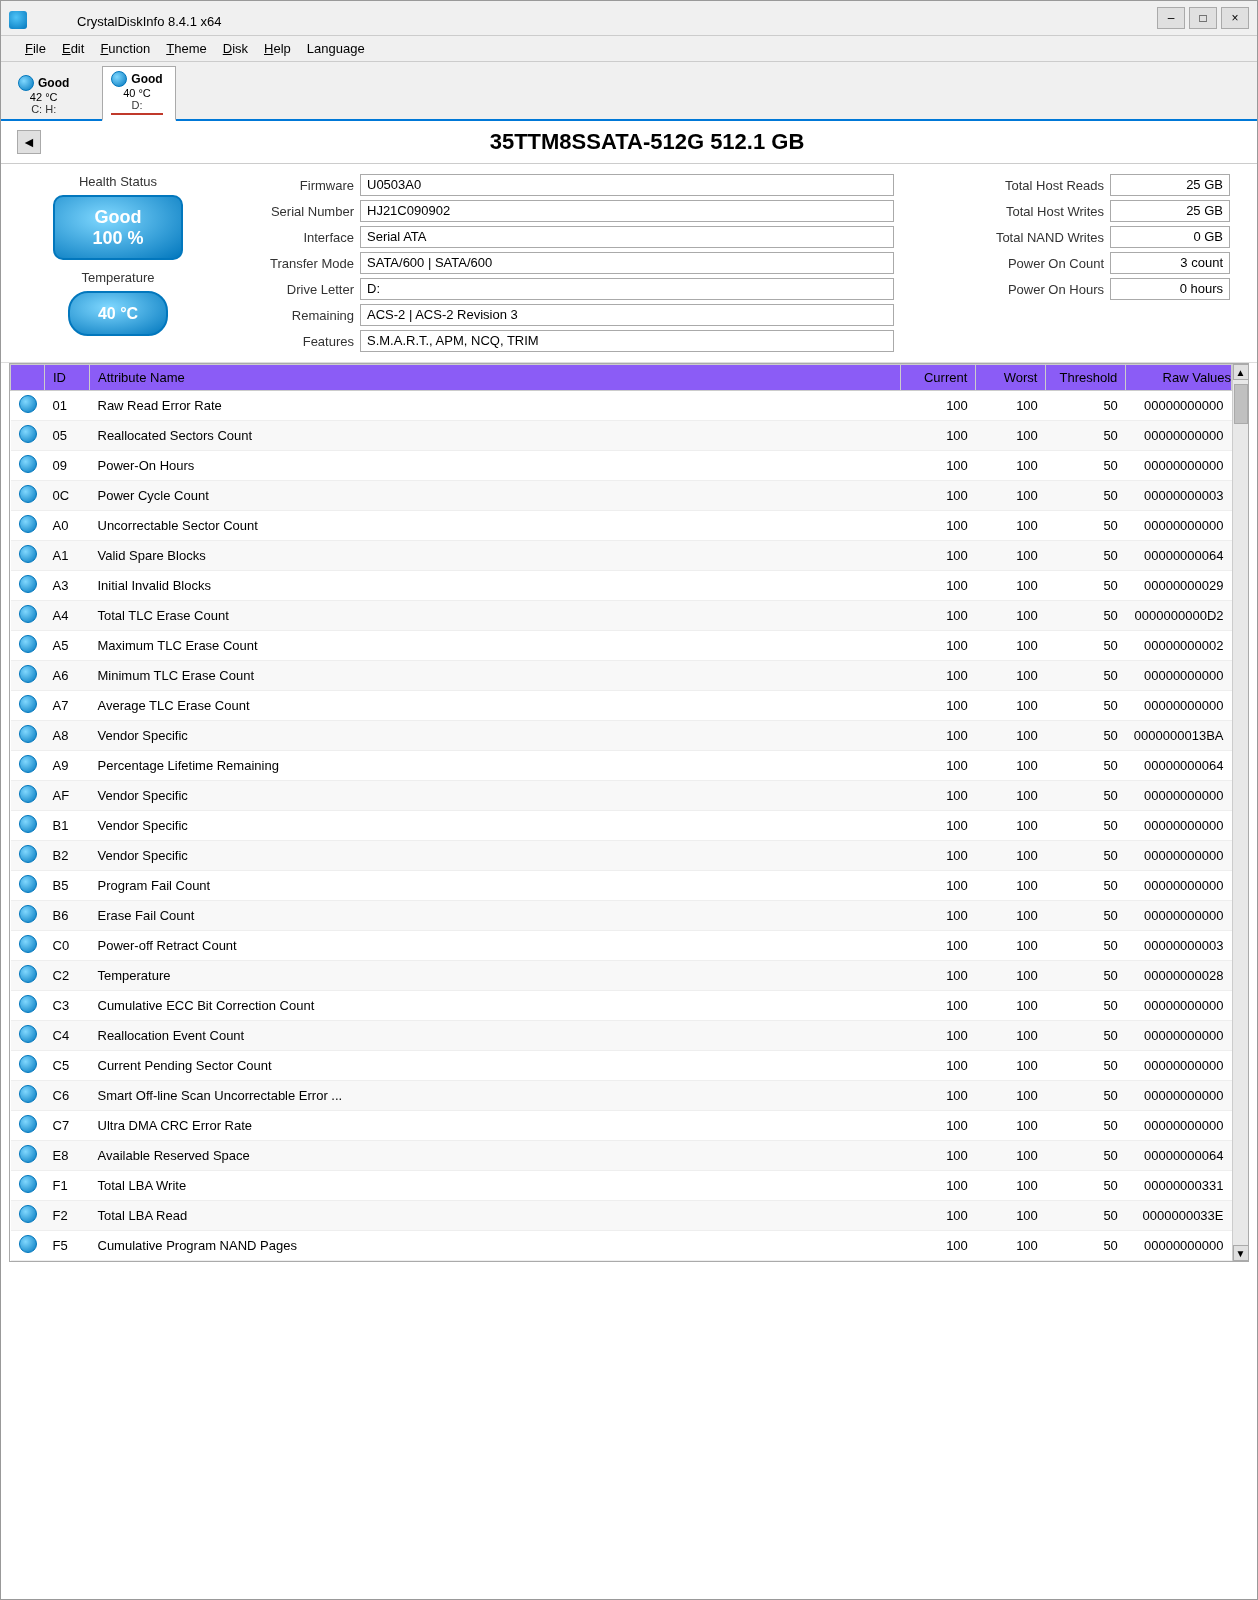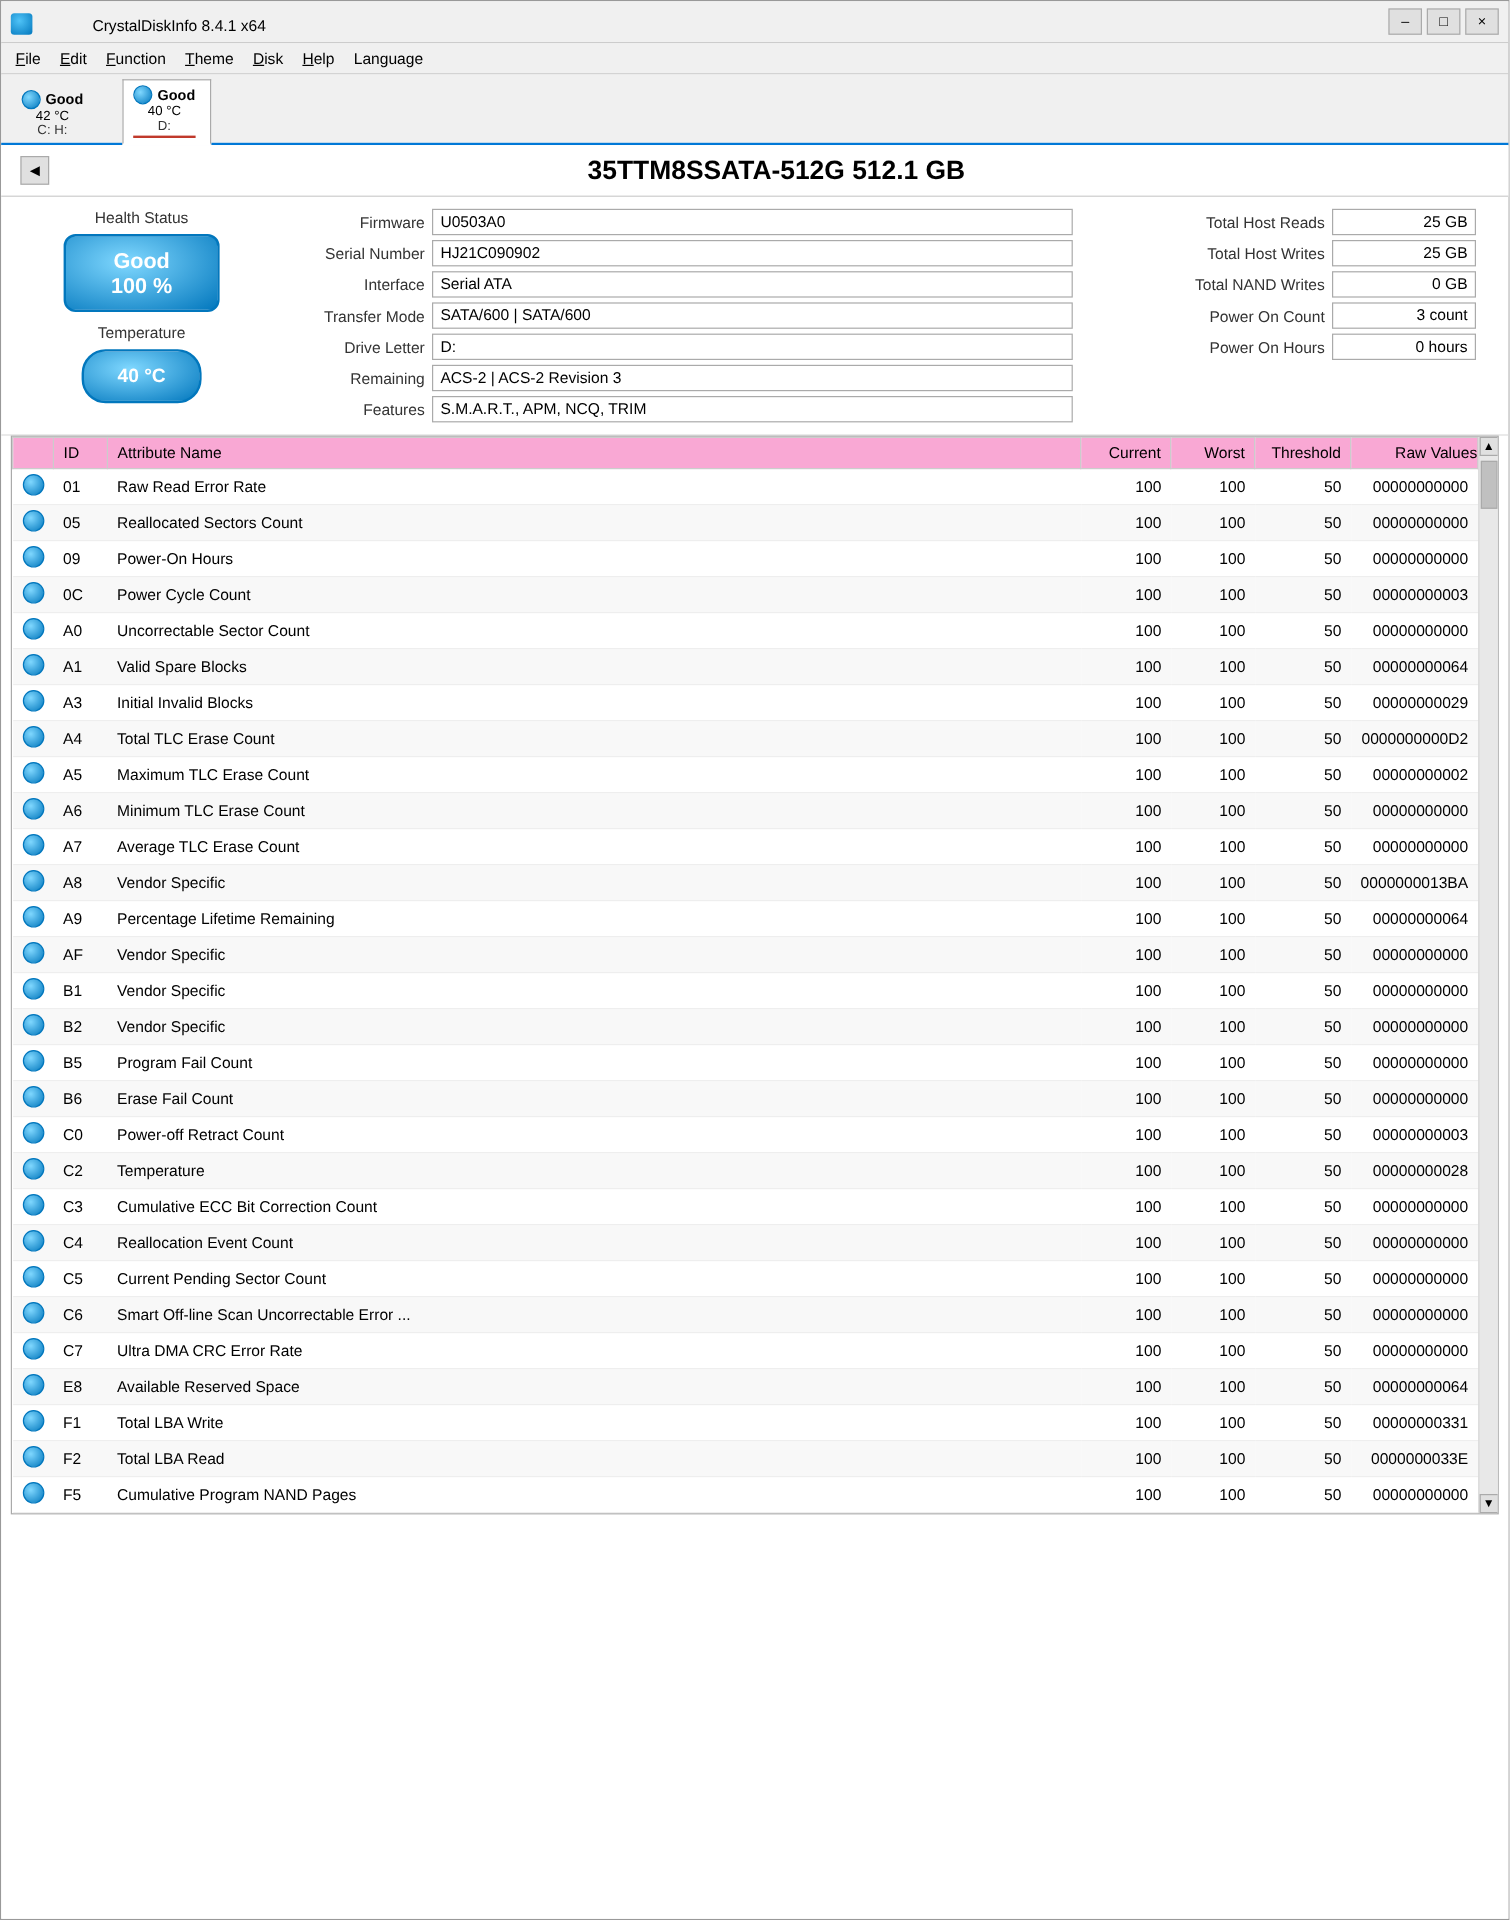--- a/index.html
+++ b/index.html
@@ -8,21 +8,21 @@
     .window { width: 1258px; min-height: 1600px; background: #f0f0f0; border: 1px solid #999; display: flex; flex-direction: column; }
 
     
     .titlebar { background: #f0f0f0; display: flex; align-items: flex-end; padding: 6px 8px; border-bottom: 1px solid #ccc; gap: 44px; }
     .titlebar-icon { width: 18px; height: 18px; margin-right: 6px; background: radial-gradient(circle at 40% 35%, #4fc3f7, #0277bd); border-radius: 3px; }
     .titlebar-title { flex: 1; font-size: 13px; }
     .titlebar-buttons { display: flex; gap: 4px; }
     .titlebar-btn { width: 28px; height: 22px; background: #e0e0e0; border: 1px solid #aaa; cursor: pointer; display: flex; align-items: center; justify-content: center; font-size: 12px; }
 
     
-    .menubar { background: #f0f0f0; display: flex; gap: 0; padding: 2px 4px; border-bottom: 1px solid #ccc; align-items: center; }
+    .menubar { background: #f0f0f0; display: flex; gap: 0; padding: 2px 16px; border-bottom: 1px solid #ccc; align-items: center; }
     .menu-item { padding: 3px 8px; cursor: pointer; font-size: 13px; }
     .menu-item u { text-decoration: underline; }
 
     
     .drive-tabs { background: #f0f0f0; display: flex; align-items: flex-end; padding: 4px 8px 0 8px; border-bottom: 2px solid #0078d7; gap: 20px; }
     .drive-tab { display: flex; flex-direction: column; align-items: center; padding: 4px 12px 4px 8px; cursor: pointer; border: 1px solid transparent; border-bottom: none; font-size: 12px; }
     .drive-tab.active { background: white; border: 1px solid #aaa; border-bottom: 2px solid white; margin-bottom: -2px; }
     .drive-tab-row { display: flex; align-items: center; gap: 4px; }
     .status-dot { width: 16px; height: 16px; border-radius: 50%; background: radial-gradient(circle at 35% 35%, #80d8ff, #0277bd); border: 1px solid #0277bd; }
     .drive-tab-label { font-weight: bold; font-size: 12px; }
@@ -58,21 +58,21 @@
 
     
     .right-stats { width: 320px; display: flex; flex-direction: column; gap: 4px; }
     .stat-row { display: flex; align-items: center; gap: 6px; }
     .stat-label { flex: 1; text-align: right; font-size: 13px; color: #333; }
     .stat-value { width: 120px; border: 1px solid #aaa; padding: 2px 6px; font-size: 13px; background: white; text-align: right; height: 22px; }
 
     
     .smart-table-container { border: 1px solid #aaa; margin: 0 8px 8px 8px; overflow: hidden; }
     .smart-table { width: 100%; border-collapse: collapse; font-size: 13px; }
-    .smart-table thead tr { background: #f9a8d4; }
+    .smart-table thead tr { background: #8b5cf6; }
     .smart-table thead th { padding: 5px 8px; border: 1px solid #ccc; font-weight: normal; text-align: right; }
     .smart-table thead th:nth-child(1) { width: 30px; }
     .smart-table thead th:nth-child(2) { width: 45px; text-align: left; }
     .smart-table thead th:nth-child(3) { text-align: left; }
     .smart-table thead th:nth-child(4) { width: 75px; }
     .smart-table thead th:nth-child(5) { width: 70px; }
     .smart-table thead th:nth-child(6) { width: 80px; }
     .smart-table thead th:nth-child(7) { width: 130px; }
     .smart-table thead th:last-child { width: 16px; padding: 0; }
 

